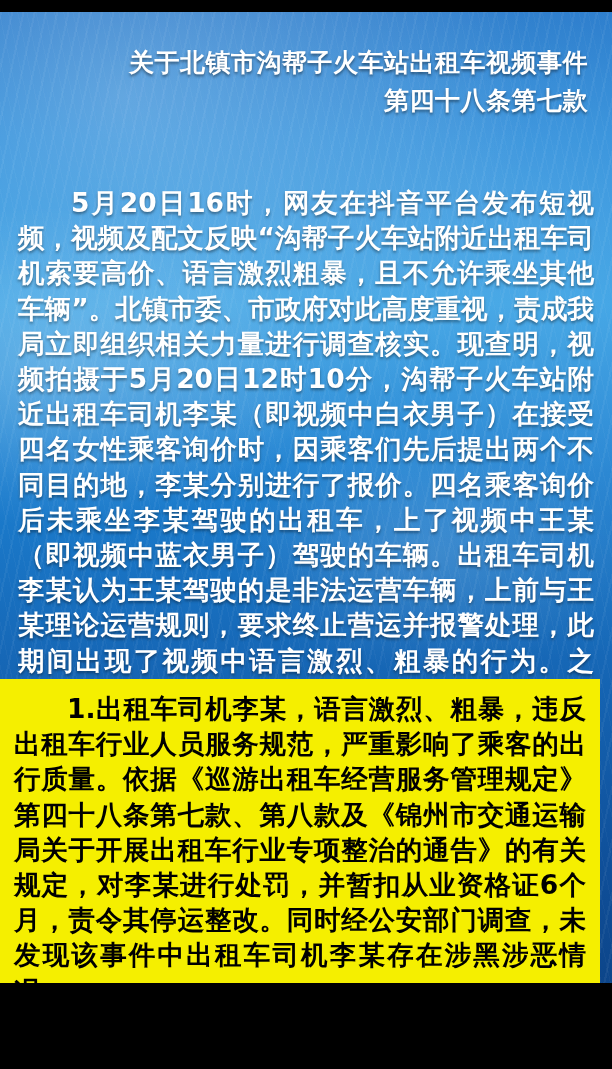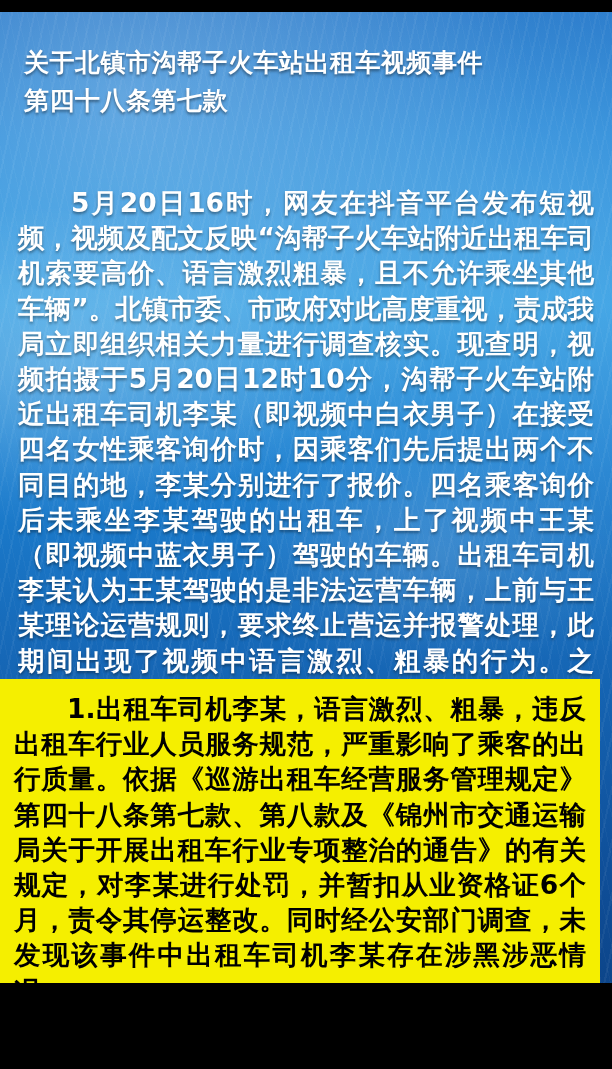--- a/index.html
+++ b/index.html
@@ -55,21 +55,21 @@
     position: absolute;
     left: 0; top: 0; right: 0; bottom: 0;
   }
 
   
   .title-block {
     position: absolute;
     left: 0;
     top: 44px;
     width: 612px;
-    text-align: left;
+    text-align: right;
     color: #ffffff;
     font-weight: bold;
     font-size: 25px;
     line-height: 38px;
     letter-spacing: 0.5px;
     text-shadow: 0 2px 3px rgba(0,0,0,0.45);
     padding: 0 24px;
     box-sizing: border-box;
   }
   .title-line { display: block; }

